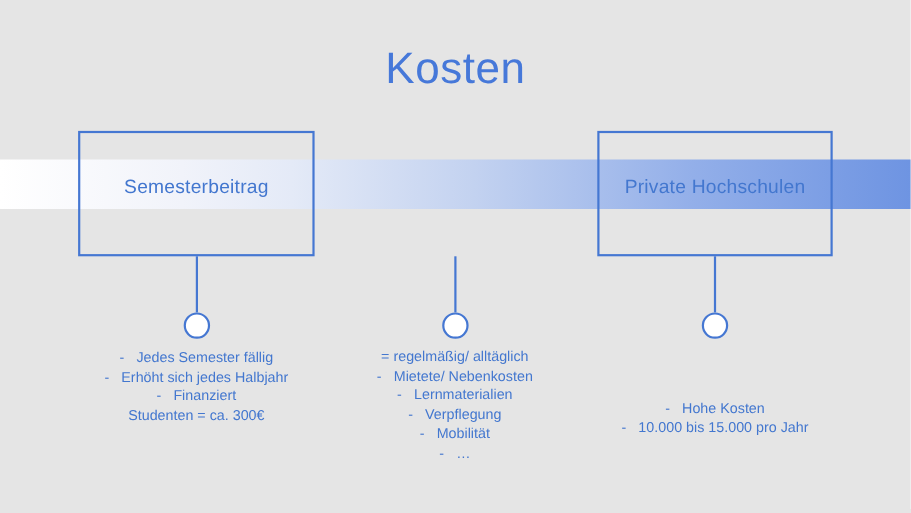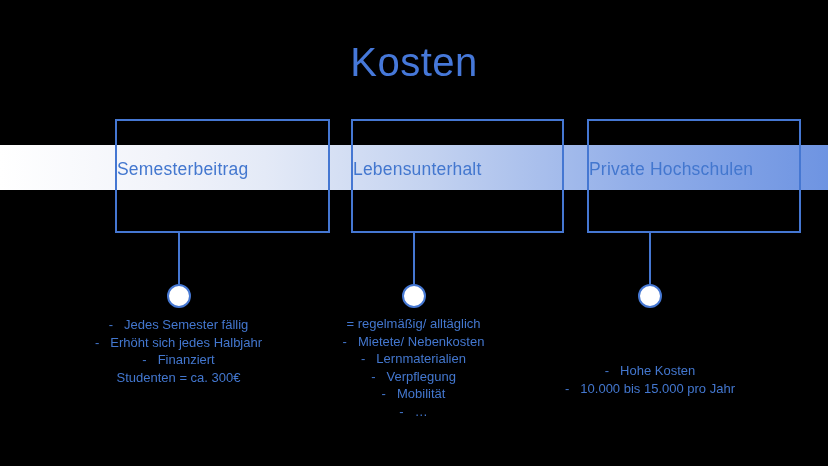--- a/index.html
+++ b/index.html
@@ -6,21 +6,21 @@
     --accent:#4577d2;
     --title:#4678d9;
     --body:#4377cf;
     --band-end:#6e94e2;
   }
   *{margin:0;padding:0;box-sizing:border-box;}
   html,body{background:#ffffff;}
   .slide{
     position:relative;
     width:828px;height:466px;
-    background:#000000;
+    background:#e5e5e5;
     overflow:hidden;
     font-family:"Liberation Sans","DejaVu Sans",sans-serif;
   }
   .title{
     position:absolute;
     left:0;top:38px;width:100%;
     text-align:center;
     font-size:40px;
     line-height:48px;
     font-weight:400;
@@ -43,23 +43,22 @@
   .column{position:absolute;top:0;height:466px;z-index:2;}
   .col-0{left:71px;width:215px;}
   .col-1{left:307px;width:213px;}
   .col-2{left:543px;width:214px;}
   .box{
     position:absolute;
     left:0;top:119px;
     width:100%;height:114px;
     border:2px solid var(--accent);
     background:transparent;
-    display:flex;align-items:center;
+    display:flex;align-items:center;justify-content:center;
     padding-bottom:14px;
-    margin-left:44px;
   }
   .box-label{
     font-size:17.5px;
     color:var(--body);
     white-space:nowrap;
     letter-spacing:0.2px;
   }
   .stem{
     position:absolute;
     left:calc(50% - 1px);
@@ -107,23 +106,20 @@
     <div class="node-circle"></div>
     <div class="notes">
         <div class="note-line"><span class="marker">-</span><span>Jedes Semester fällig</span></div>
         <div class="note-line"><span class="marker">-</span><span>Erhöht sich jedes Halbjahr</span></div>
         <div class="note-line"><span class="marker">-</span><span>Finanziert</span></div>
         <div class="note-line"><span>Studenten = ca. 300€</span></div>
       </div>
   </div>
 
   <div class="column col-1">
-    <div class="box">
-      <span class="box-label">Lebensunterhalt</span>
-    </div>
     <div class="stem"></div>
     <div class="node-circle"></div>
     <div class="notes">
         <div class="note-line"><span>= regelmäßig/ alltäglich</span></div>
         <div class="note-line"><span class="marker">-</span><span>Mietete/ Nebenkosten</span></div>
         <div class="note-line"><span class="marker">-</span><span>Lernmaterialien</span></div>
         <div class="note-line"><span class="marker">-</span><span>Verpflegung</span></div>
         <div class="note-line"><span class="marker">-</span><span>Mobilität</span></div>
         <div class="note-line"><span class="marker">-</span><span>…</span></div>
       </div>

